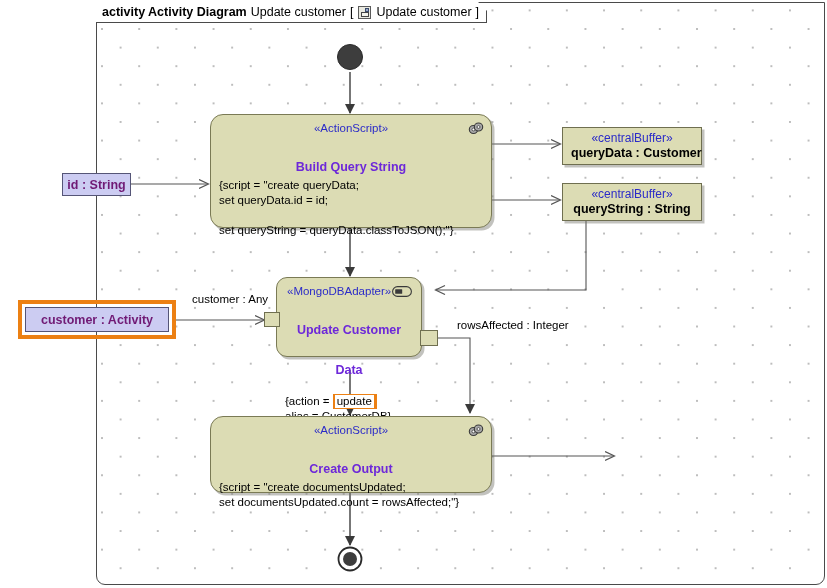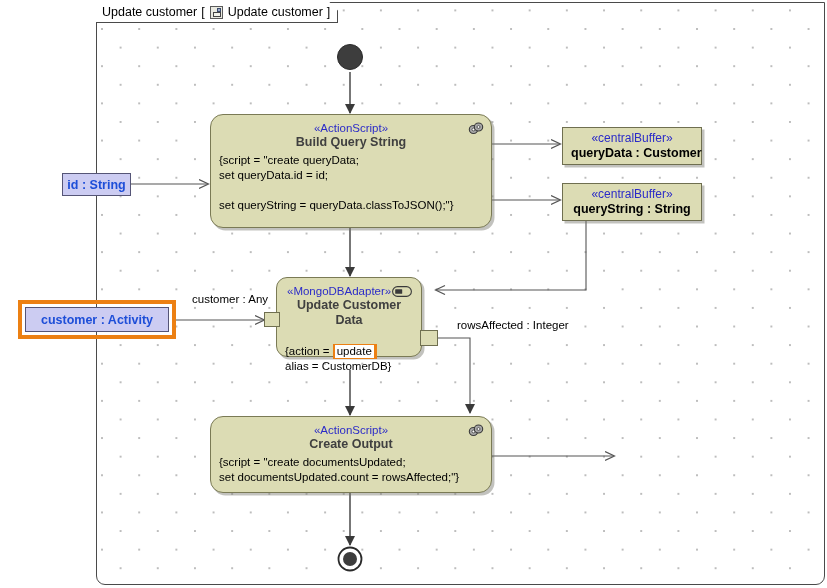--- a/index.html
+++ b/index.html
@@ -112,23 +112,24 @@
   .stereo {
     color: #2b2bc8;
     font-size: 11.5px;
     text-align: center;
     line-height: 14px;
     white-space: nowrap;
   }
   .node-title {
     font-size: 12.5px;
     font-weight: bold;
-    color: #404040;
+    color: #6d28d9;
     text-align: center;
     line-height: 15px;
+    margin-top: 25px;
   }
   .node-body {
     font-size: 11.5px;
     color: #000;
     line-height: 15px;
     text-align: left;
     white-space: pre;
     margin-top: 3px;
   }
 
@@ -167,21 +168,21 @@
     white-space: nowrap;
     line-height: 16px;
   }
 
   
   .param-node {
     background: #ccccf2;
     border: 1.3px solid #555577;
     font-size: 12.5px;
     font-weight: bold;
-    color: #1d4ed8;
+    color: #701a75;
     display: flex;
     align-items: center;
     justify-content: center;
     white-space: nowrap;
     box-sizing: border-box;
   }
   .selected-wrap {
     position: absolute;
     border: 4px solid #ec8013;
     box-sizing: border-box;
@@ -233,20 +234,21 @@
   }
 </style>
 </head>
 <body>
 
 <div id="canvas">
 
   <div id="diagram-frame"></div>
 
   <div id="frame-label">
+    <span class="kw">activity Activity Diagram</span>
     <span class="rest">Update customer</span>
     <span class="rest">[</span>
     <span class="frame-mini-icon"></span>
     <span class="rest">Update customer</span>
     <span class="rest">]</span>
   </div>
 
   <svg id="edges">
     <defs>
       <marker id="arrowSolid" markerWidth="12" markerHeight="12" refX="9" refY="5" orient="auto" markerUnits="userSpaceOnUse">

